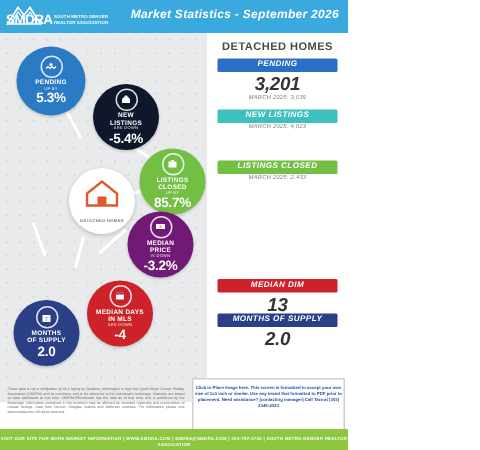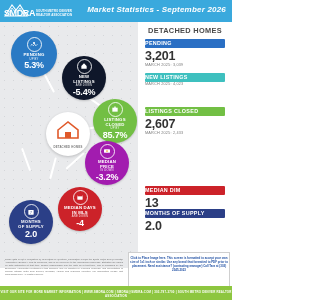--- a/index.html
+++ b/index.html
@@ -46,21 +46,21 @@
 
   
   .right-col{
     position:absolute;left:138px;top:22px;width:94px;height:246px;
     background:#ffffff;
   }
   .detached-title{
     position:absolute;left:0;top:4px;width:94px;text-align:center;
     font-size:7.4px;font-weight:bold;color:#4a4a4a;letter-spacing:.3px;
   }
-  .stat{position:absolute;left:7px;width:80px;text-align:left;}
+  .stat{position:absolute;left:7px;width:80px;text-align:center;font-style:italic;}
   .stat .bar{
     height:9px;line-height:9px;border-radius:1px;
     color:#ffffff;font-size:5.4px;font-weight:bold;letter-spacing:.3px;
   }
   .stat .big{
     font-size:12.5px;font-weight:bold;color:#333333;line-height:14px;
     margin-top:1px;letter-spacing:-.2px;
   }
   .stat .prev{
     font-size:3.8px;color:#7c7c7c;letter-spacing:.2px;line-height:5px;
@@ -152,21 +152,20 @@
       <div class="prev">MARCH 2025: 3,039</div>
     </div>
 
     <div class="stat" style="top:51px;">
       <div class="bar" style="background:#3ec0bf">NEW LISTINGS</div>
       <div class="prev">MARCH 2025: 4,023</div>
     </div>
 
     <div class="stat" style="top:85px;">
       <div class="bar" style="background:#72bf44">LISTINGS CLOSED</div>
-      <div class="big">2,607</div>
       <div class="prev">MARCH 2025: 2,433</div>
     </div>
 
 
     <div class="stat" style="top:164px;">
       <div class="bar" style="background:#cc2229">MEDIAN DIM</div>
       <div class="big">13</div>
       <div class="prev">MARCH 2025: 17</div>
     </div>
 
@@ -214,21 +213,21 @@
           <rect x="2" y="4" width="8" height="6" fill="#fff"></rect>
           <rect x="4.5" y="2.5" width="3" height="1.5" fill="#fff"></rect>
         </svg>
     </span>
     <div class="lbl">LISTINGS</div>
     <div class="lbl">CLOSED</div>
     <div class="dir">UP BY</div>
     <div class="pct">85.7%</div>
   </div>
 
-  <div class="circ" style="left:85px;top:141px;width:44px;height:44px;background:#a21caf;">
+  <div class="circ" style="left:85px;top:141px;width:44px;height:44px;background:#701a75;">
     <span class="ic">
       <svg width="8" height="8" viewBox="0 0 12 12">
           <rect x="1.5" y="3.5" width="9" height="5" rx="0.6" fill="#fff"></rect>
           <circle cx="6" cy="6" r="1.3" fill="#f5a623"></circle>
         </svg>
     </span>
     <div class="lbl">MEDIAN</div>
     <div class="lbl">PRICE</div>
     <div class="dir">IS DOWN</div>
     <div class="pct">-3.2%</div>

